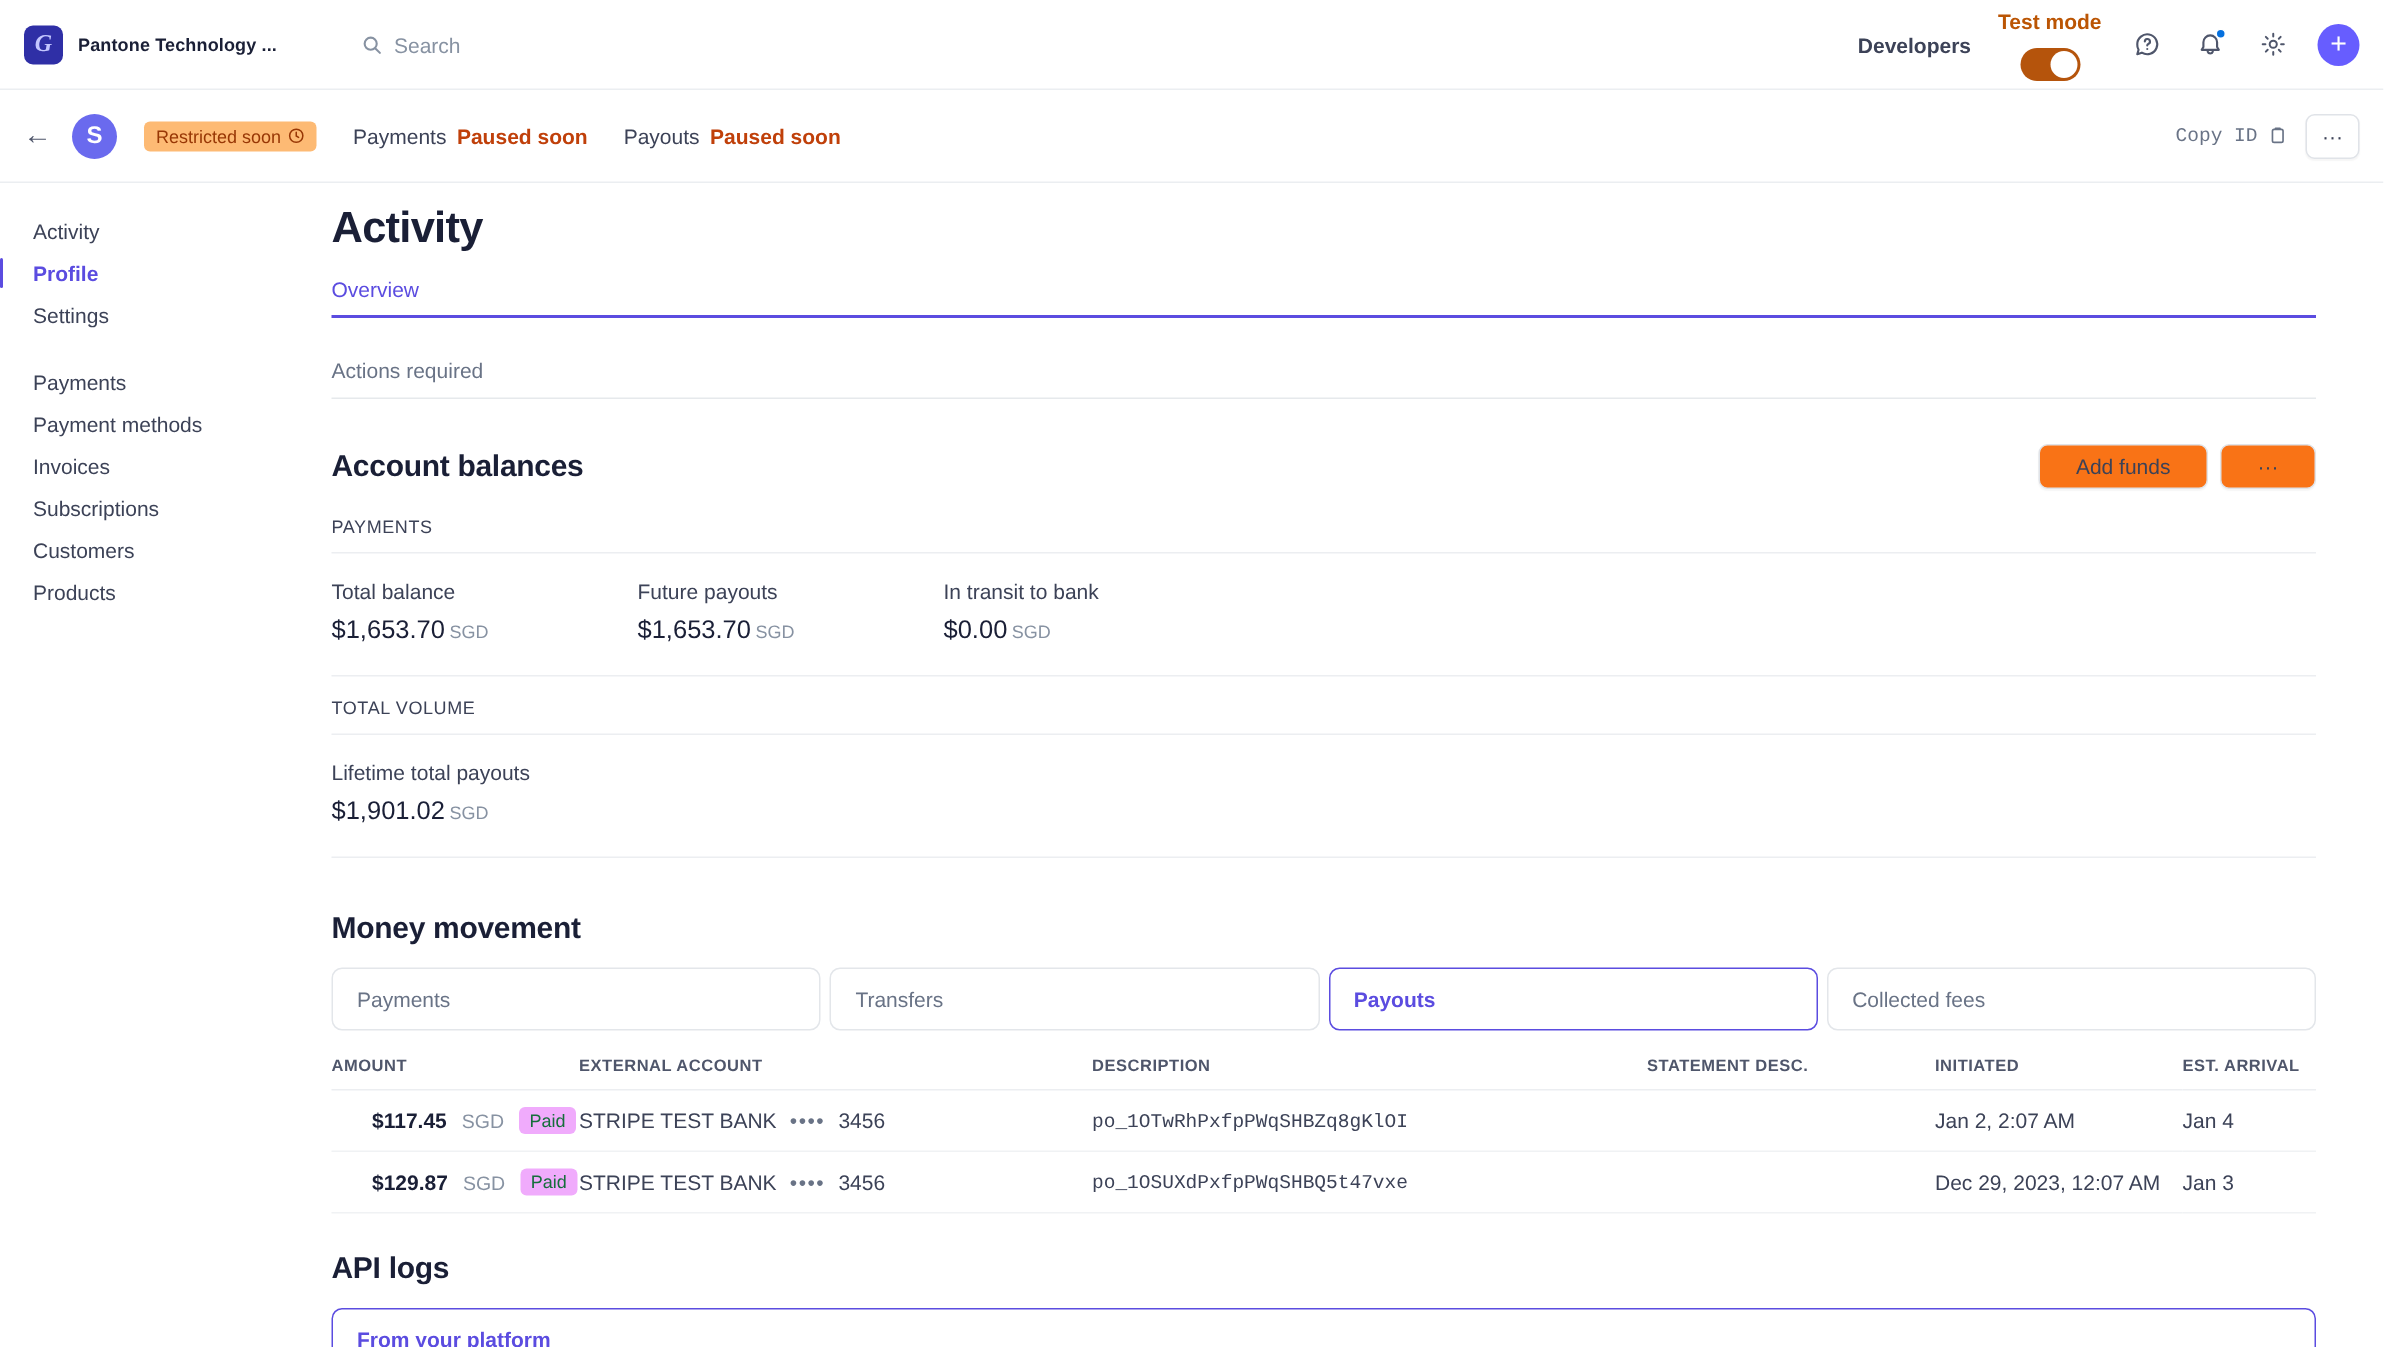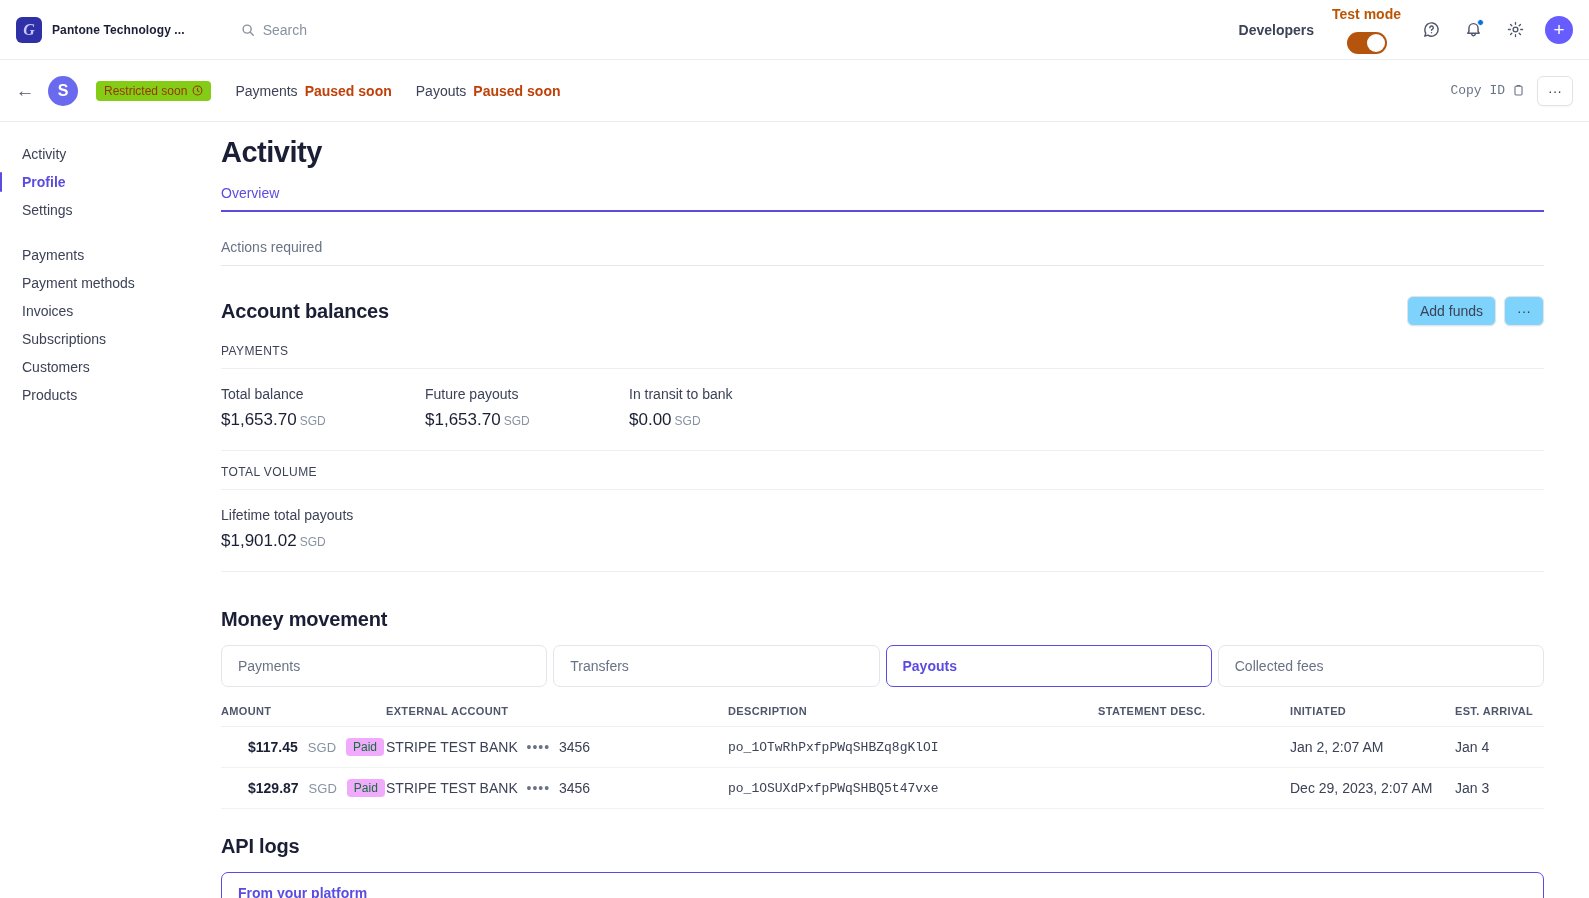--- a/index.html
+++ b/index.html
@@ -73,21 +73,21 @@
     width: 30px; height: 30px; border-radius: 50%;
     background: #6a6aee; color: #fff; margin-left: 8px;
     display: flex; align-items: center; justify-content: center;
     font-weight: 700; font-size: 16px;
   }
   .acct-email {
     font-size: 20px; font-weight: 700; color: #1a1f36;
     margin-left: 14px; letter-spacing: -.2px;
   }
   .badge-restricted {
-    margin-left: 18px; background: #84cc16; color: #983705;
+    margin-left: 18px; background: #fdba74; color: #983705;
     border-radius: 4px; padding: 3px 8px;
     font-size: 12px; font-weight: 500;
     display: inline-flex; align-items: center; gap: 5px;
   }
   .statgrp { display: flex; align-items: center; gap: 7px; margin-left: 24px; font-size: 14px; }
   .stat-key { color: #3c4257; }
   .stat-val { color: #c0400a; font-weight: 700; }
   .acct-right { margin-left: auto; display: flex; align-items: center; gap: 12px; }
   .copyid {
     display: flex; align-items: center; gap: 7px;
@@ -133,22 +133,22 @@
     height: 2px; background: #5b4ce0;
   }
 
   .section-head {
     display: flex; align-items: center;
     margin-top: 30px; margin-bottom: 18px;
   }
   .section-title { font-size: 20px; font-weight: 700; color: #1a1f36; letter-spacing: -.2px; }
   .section-actions { margin-left: auto; display: flex; gap: 8px; }
   .btn {
-    height: 30px; padding: 0 12px; border: 1px solid #e0e3e8;
-    border-radius: 6px; background: #7dd3fc; font-size: 14px;
+    height: 30px; padding: 0 24px; border: 1px solid #e0e3e8;
+    border-radius: 6px; background: #f97316; font-size: 14px;
     color: #3c4257; font-weight: 500; cursor: pointer;
     display: flex; align-items: center; justify-content: center;
     box-shadow: 0 1px 1px rgba(0,0,0,.04);
   }
 
   .grouplabel {
     font-size: 12px; letter-spacing: .4px; color: #3c4257;
     text-transform: uppercase; padding-bottom: 10px;
     border-bottom: 1px solid #eceef1;
   }
@@ -398,21 +398,21 @@
               <span class="badge-paid">Paid</span>
             </div>
           </td>
           <td>
             <span>STRIPE TEST BANK</span>
             <span class="dots">&nbsp;••••&nbsp;</span>
             <span>3456</span>
           </td>
           <td class="mono">po_1OSUXdPxfpPWqSHBQ5t47vxe</td>
           <td></td>
-          <td>Dec 29, 2023, 2:07 AM</td>
+          <td>Dec 29, 2023, 12:07 AM</td>
           <td>Jan 3</td>
         </tr>
       </tbody>
     </table>
 
     <div class="section-head" style="margin-top:26px;margin-bottom:14px;">
       <div class="section-title">API logs</div>
     </div>
 
     <div class="tabcards">

